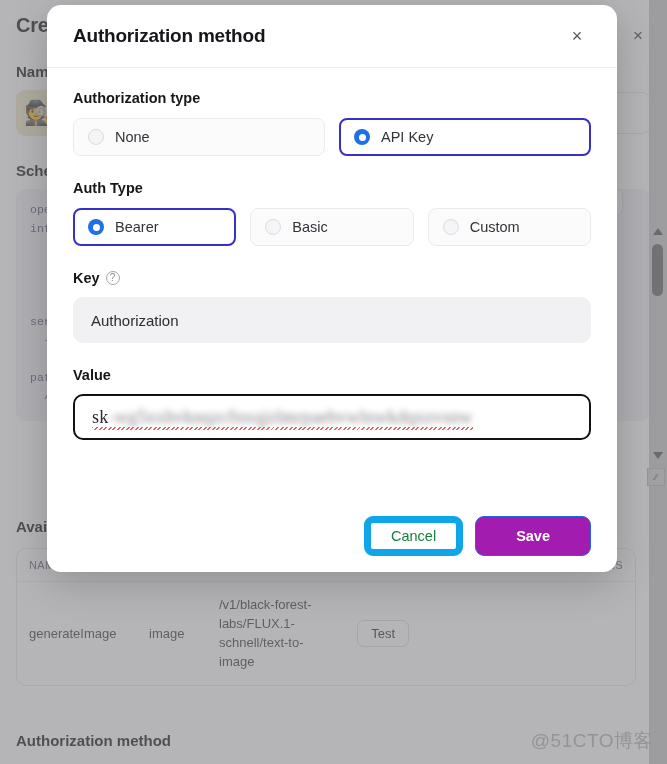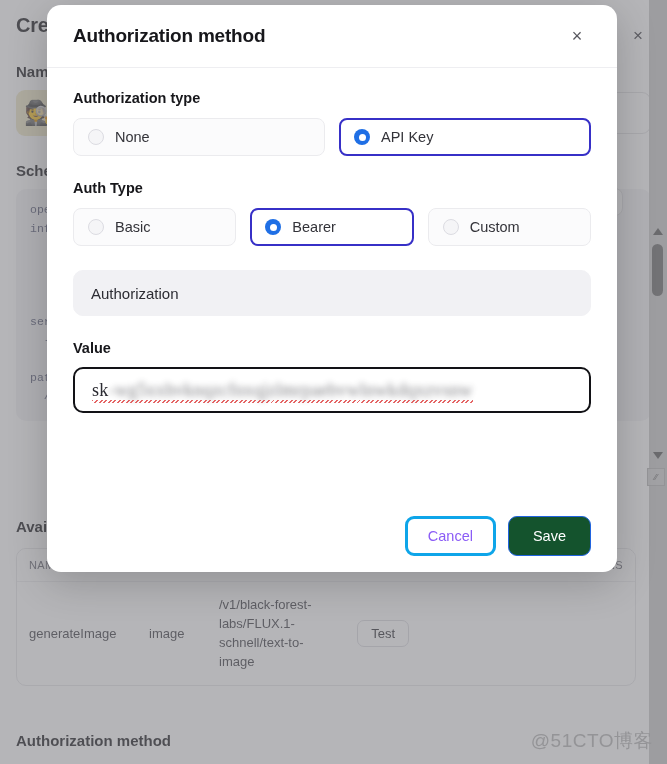--- a/index.html
+++ b/index.html
@@ -385,29 +385,29 @@
   }
   .btn {
     height: 40px;
     border-radius: 9px;
     font-size: 14.5px;
     display: flex; align-items: center; justify-content: center;
     padding: 0 20px;
   }
   .btn-cancel {
     background: #ffffff;
-    border: 3px solid #0ea5e9;
-    color: #8b5cf6;
+    border: 7px solid #0ea5e9;
+    color: #15803d;
   }
   .btn-save {
-    background: #14532d;
+    background: #a21caf;
     color: #ffffff;
-    font-weight: normal;
+    font-weight: bold;
     border: 1px solid #2064e0;
-    padding: 0 24px;
+    padding: 0 40px;
   }
 </style>
 </head>
 <body>
 
 <div class="page">
   <div class="page-inner">
 
     <div class="page-title">Create</div>
 
@@ -495,36 +495,40 @@
         <span class="dot on"></span>
         <span>API Key</span>
       </div>
     </div>
 
     <div class="group">
       <div class="field-label">
         <span>Auth Type</span>
       </div>
       <div class="radio-row">
-        <div class="radio-opt">
-          <span class="dot"></span>
-          <span>Basic</span>
-        </div>
         <div class="radio-opt selected">
           <span class="dot on"></span>
           <span>Bearer</span>
         </div>
         <div class="radio-opt">
           <span class="dot"></span>
+          <span>Basic</span>
+        </div>
+        <div class="radio-opt">
+          <span class="dot"></span>
           <span>Custom</span>
         </div>
       </div>
     </div>
 
     <div class="group">
+      <div class="field-label">
+        <span>Key</span>
+        <span class="help-icon">?</span>
+      </div>
       <div class="text-input readonly">
         <span>Authorization</span>
       </div>
     </div>
 
     <div class="group">
       <div class="field-label">
         <span>Value</span>
       </div>
       <div class="text-input focused">

